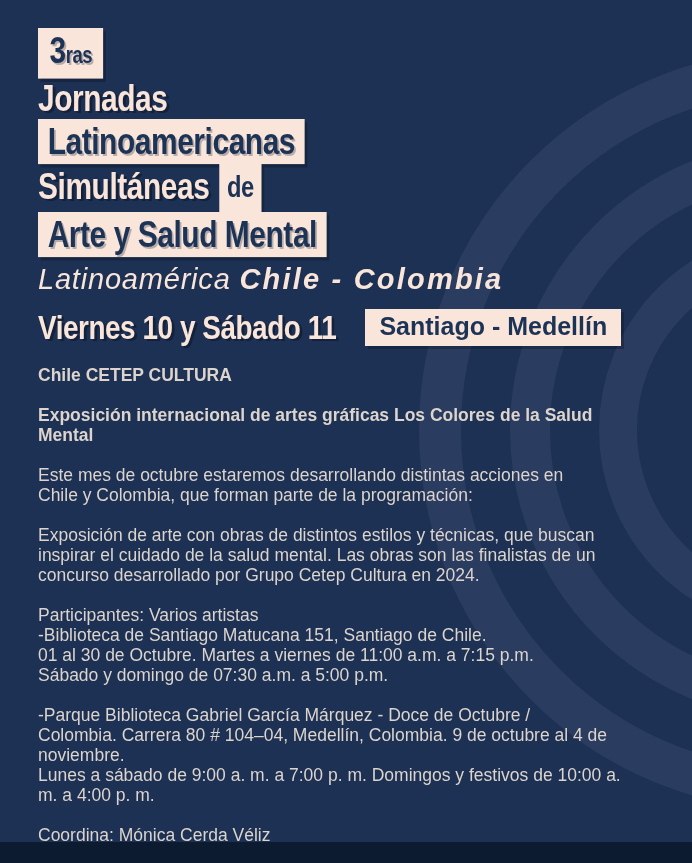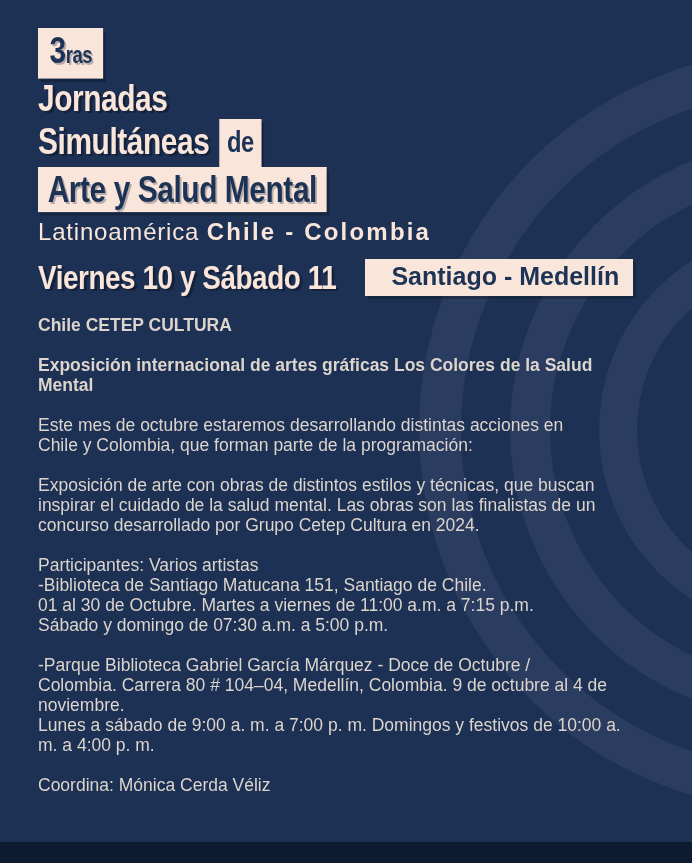--- a/index.html
+++ b/index.html
@@ -60,22 +60,23 @@
   .date-line{
     margin-top:13px;
     color:var(--cream);
     font-weight:bold;
     font-size:19px;
     letter-spacing:1.3px;
   }
   .region-line{
     margin-top:10px;
     color:var(--cream);
-    font-size:24px;
+    font-size:29px;
     letter-spacing:0.8px;
+    font-style:italic;
   }
   .region-line .countries{font-weight:bold;letter-spacing:2.2px;}
   .days-row{
     margin-top:13px;
     display:flex;
     align-items:center;
     gap:24px;
   }
   .days-label{
     display:inline-block;
@@ -87,21 +88,21 @@
     letter-spacing:-0.5px;
     text-shadow:3px 2px 0 rgba(9,17,33,.5);
     white-space:nowrap;
     margin-right:-28px;
   }
   .cities-badge{
     background:var(--cream);
     color:var(--navy);
     font-weight:bold;
     font-size:25px;
-    padding:3px 14px 5px 26px;
+    padding:3px 14px 5px 14px;
     box-shadow:3px 3px 0 rgba(9,17,33,.3);
     white-space:nowrap;
   }
 
   
   .body-copy{margin-top:19px;color:var(--bodytext);font-size:17.5px;line-height:20px;}
   .body-copy p{margin:0 0 20px 0;}
   .lines{white-space:pre-line;}
   .b{font-weight:bold;}
 </style>
@@ -123,20 +124,23 @@
     <div class="t-row row-3ras">
       <span class="t-scale">
         <span class="t-box"><span class="num3">3</span><span class="ras">ras</span></span>
       </span>
     </div>
 
     <div class="t-row">
       <span class="t-scale t-cream">Jornadas</span>
     </div>
 
+    <div class="t-row">
+      <span class="t-scale"><span class="t-box">Latinoamericanas</span></span>
+    </div>
 
     <div class="t-row">
       <span class="t-scale"><span class="t-cream">Simultáneas</span><span class="de-box">de</span></span>
     </div>
 
     <div class="t-row">
       <span class="t-scale"><span class="t-box">Arte y Salud Mental</span></span>
     </div>
 
 

